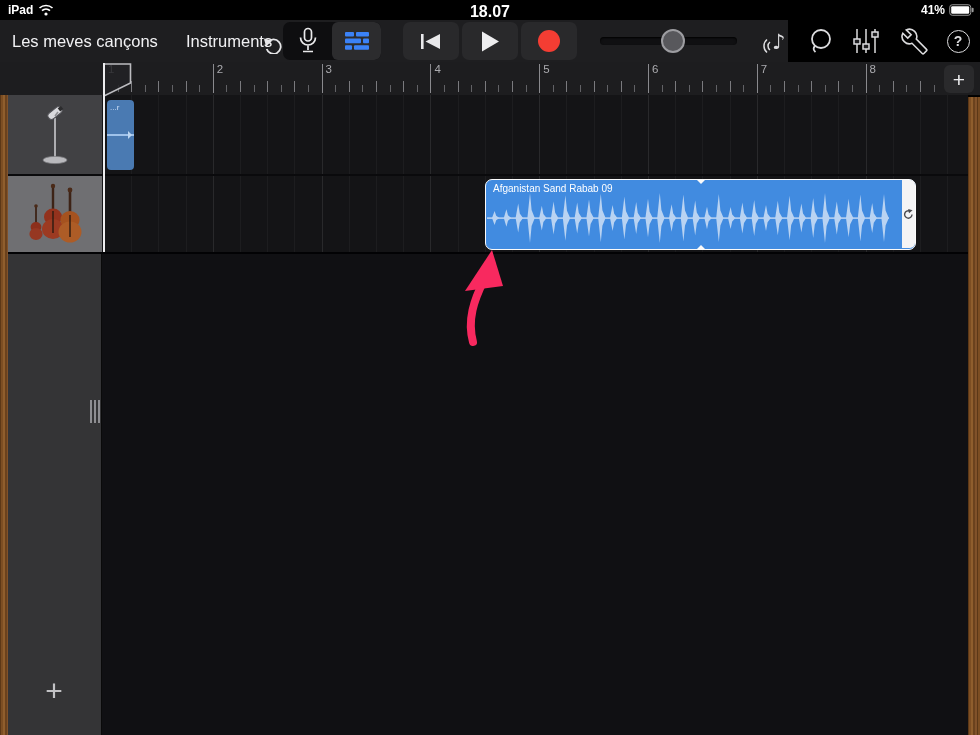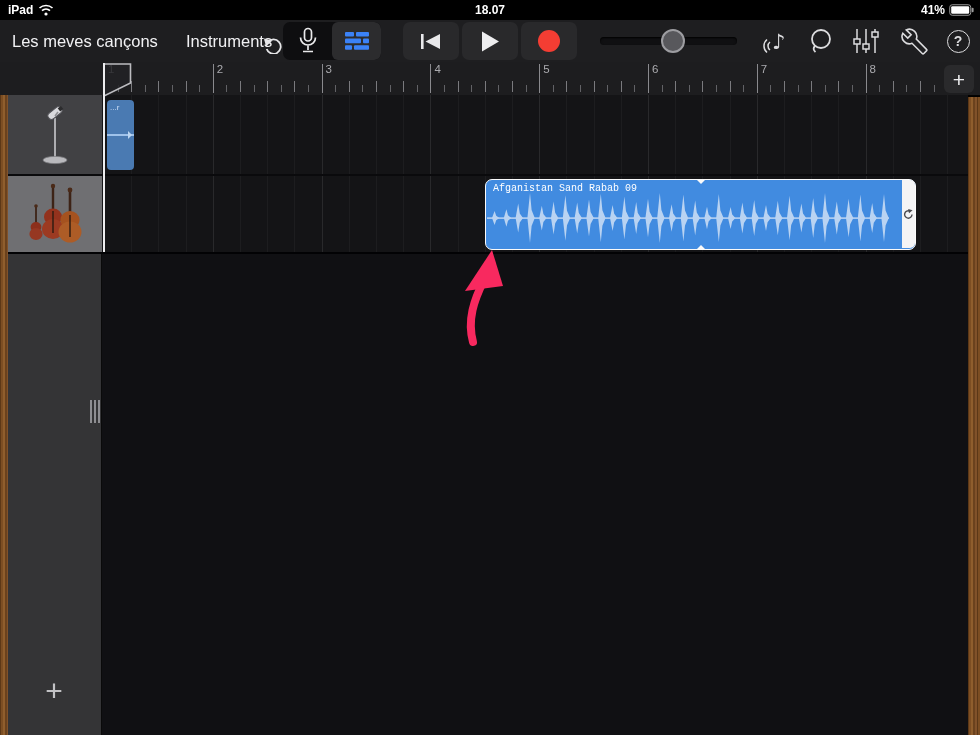--- a/index.html
+++ b/index.html
@@ -1,24 +1,24 @@
 <!DOCTYPE html>
 <html style="--accent-blue: #3b82f7; --record-red: #f43d33; --region-blue: #418be0; --region-blue-muted: #4a7ab2; --waveform-blue: #b9d3f2; --arrow-pink: #f8295f; --toolbar-bg: #1e1e20; --lane-bg: #141416; --header-selected: #6f6f72;"><head>
 <meta charset="utf-8">
 <style>
   html,body{margin:0;padding:0;background:#000;}
   .screen{position:relative;width:980px;height:735px;background:#000;overflow:hidden;
     font-family:"Liberation Sans",sans-serif;-webkit-font-smoothing:antialiased;}
   
   .statusbar{position:absolute;left:0;top:0;width:980px;height:20px;background:#000;color:#fff;}
   .sb-left{position:absolute;left:8px;top:3px;font-size:12px;font-weight:bold;display:flex;align-items:center;gap:5px;}
-  .sb-clock{position:absolute;left:0;right:0;top:3px;text-align:center;font-size:12px;font-weight:bold;}
+  .sb-clock{position:absolute;left:0;right:0;top:3px;text-align:center;font-size:16px;font-weight:bold;}
   .sb-right{position:absolute;right:6px;top:3px;font-size:12px;font-weight:bold;display:flex;align-items:center;gap:4px;}
   
-  .toolbar{position:absolute;left:0;top:20px;width:980px;height:42px;background:#1e1e20;border-bottom:1px solid #000;}
+  .toolbar{position:absolute;left:0;top:20px;width:788px;height:42px;background:#1e1e20;border-bottom:1px solid #000;}
   .tb-text{position:absolute;top:0;height:42px;line-height:42px;color:#f1f1f3;font-size:16.5px;cursor:default;}
   .seg{position:absolute;left:283px;top:2px;width:98px;height:38px;background:#0e0e10;border-radius:7px;display:flex;overflow:hidden;}
   .seg-cell{width:49px;height:38px;display:flex;align-items:center;justify-content:center;}
   .seg-cell.active{background:#2c2c2e;border-radius:6px;}
   .transport{position:absolute;left:403px;top:2px;display:flex;gap:3px;}
   .t-btn{width:56px;height:38px;background:#29292b;border-radius:7px;display:flex;align-items:center;justify-content:center;}
   .slider{position:absolute;left:600px;top:17px;width:137px;height:8px;background:#101012;border-radius:4px;box-shadow:inset 0 1px 2px #000;}
   .knob{position:absolute;left:61px;top:-8px;width:24px;height:24px;border-radius:50%;background:#58585c;border:2px solid #9d9da1;box-sizing:border-box;}
   .icon-btn{position:absolute;top:7px;width:28px;height:28px;display:flex;align-items:center;justify-content:center;}
   .help-circle{width:23px;height:23px;border:1.8px solid #dcdcde;border-radius:50%;display:flex;align-items:center;justify-content:center;
@@ -51,21 +51,21 @@
   .grip span{width:1.5px;height:23px;background:#8e8e92;display:block;}
   .add-track{position:absolute;left:38px;top:675px;width:32px;height:32px;color:#c2c2c5;font-size:30px;font-weight:200;
     display:flex;align-items:center;justify-content:center;line-height:1;}
   
   .region1{position:absolute;left:107px;top:100px;width:27px;height:70px;background:#4a7ab2;border-radius:4px;overflow:hidden;}
   .region1 .lbl{position:absolute;left:3px;top:3px;font-size:8px;color:#cfe0f7;}
   .region1 .mid{position:absolute;left:0;top:34px;width:27px;height:1.5px;background:#9fc2ea;}
   .region1 .blip{position:absolute;right:2px;top:31px;width:0;height:0;border-left:4px solid #bcd6f2;
     border-top:4px solid transparent;border-bottom:4px solid transparent;}
   .region2{position:absolute;left:485px;top:179px;width:431px;height:71px;background:#418be0;
-    border:1.5px solid #fafafa;border-radius:7px;box-sizing:border-box;font-family:Liberation Mono, monospace;}
+    border:1.5px solid #fafafa;border-radius:7px;box-sizing:border-box;}
   .region2 .lbl{position:absolute;left:7px;top:3px;font-size:10px;color:#fff;white-space:nowrap;}
   .loop-strip{position:absolute;right:0;top:0;width:13px;height:68px;background:#f4f4f5;border-radius:0 5px 5px 0;
     display:flex;align-items:center;justify-content:center;}
   .handle{position:absolute;left:50%;margin-left:-5px;width:0;height:0;border-left:5px solid transparent;border-right:5px solid transparent;}
   .handle.top{top:-1px;border-top:5px solid #fafafa;}
   .handle.bot{bottom:-1px;border-bottom:5px solid #fafafa;}
   
   .playhead-line{position:absolute;left:103px;top:63px;width:2px;height:189px;background:#ededef;z-index:40;}
   .playhead-flag{position:absolute;left:103px;top:63px;z-index:39;}
   .annot-arrow{position:absolute;left:435px;top:242px;z-index:60;}

